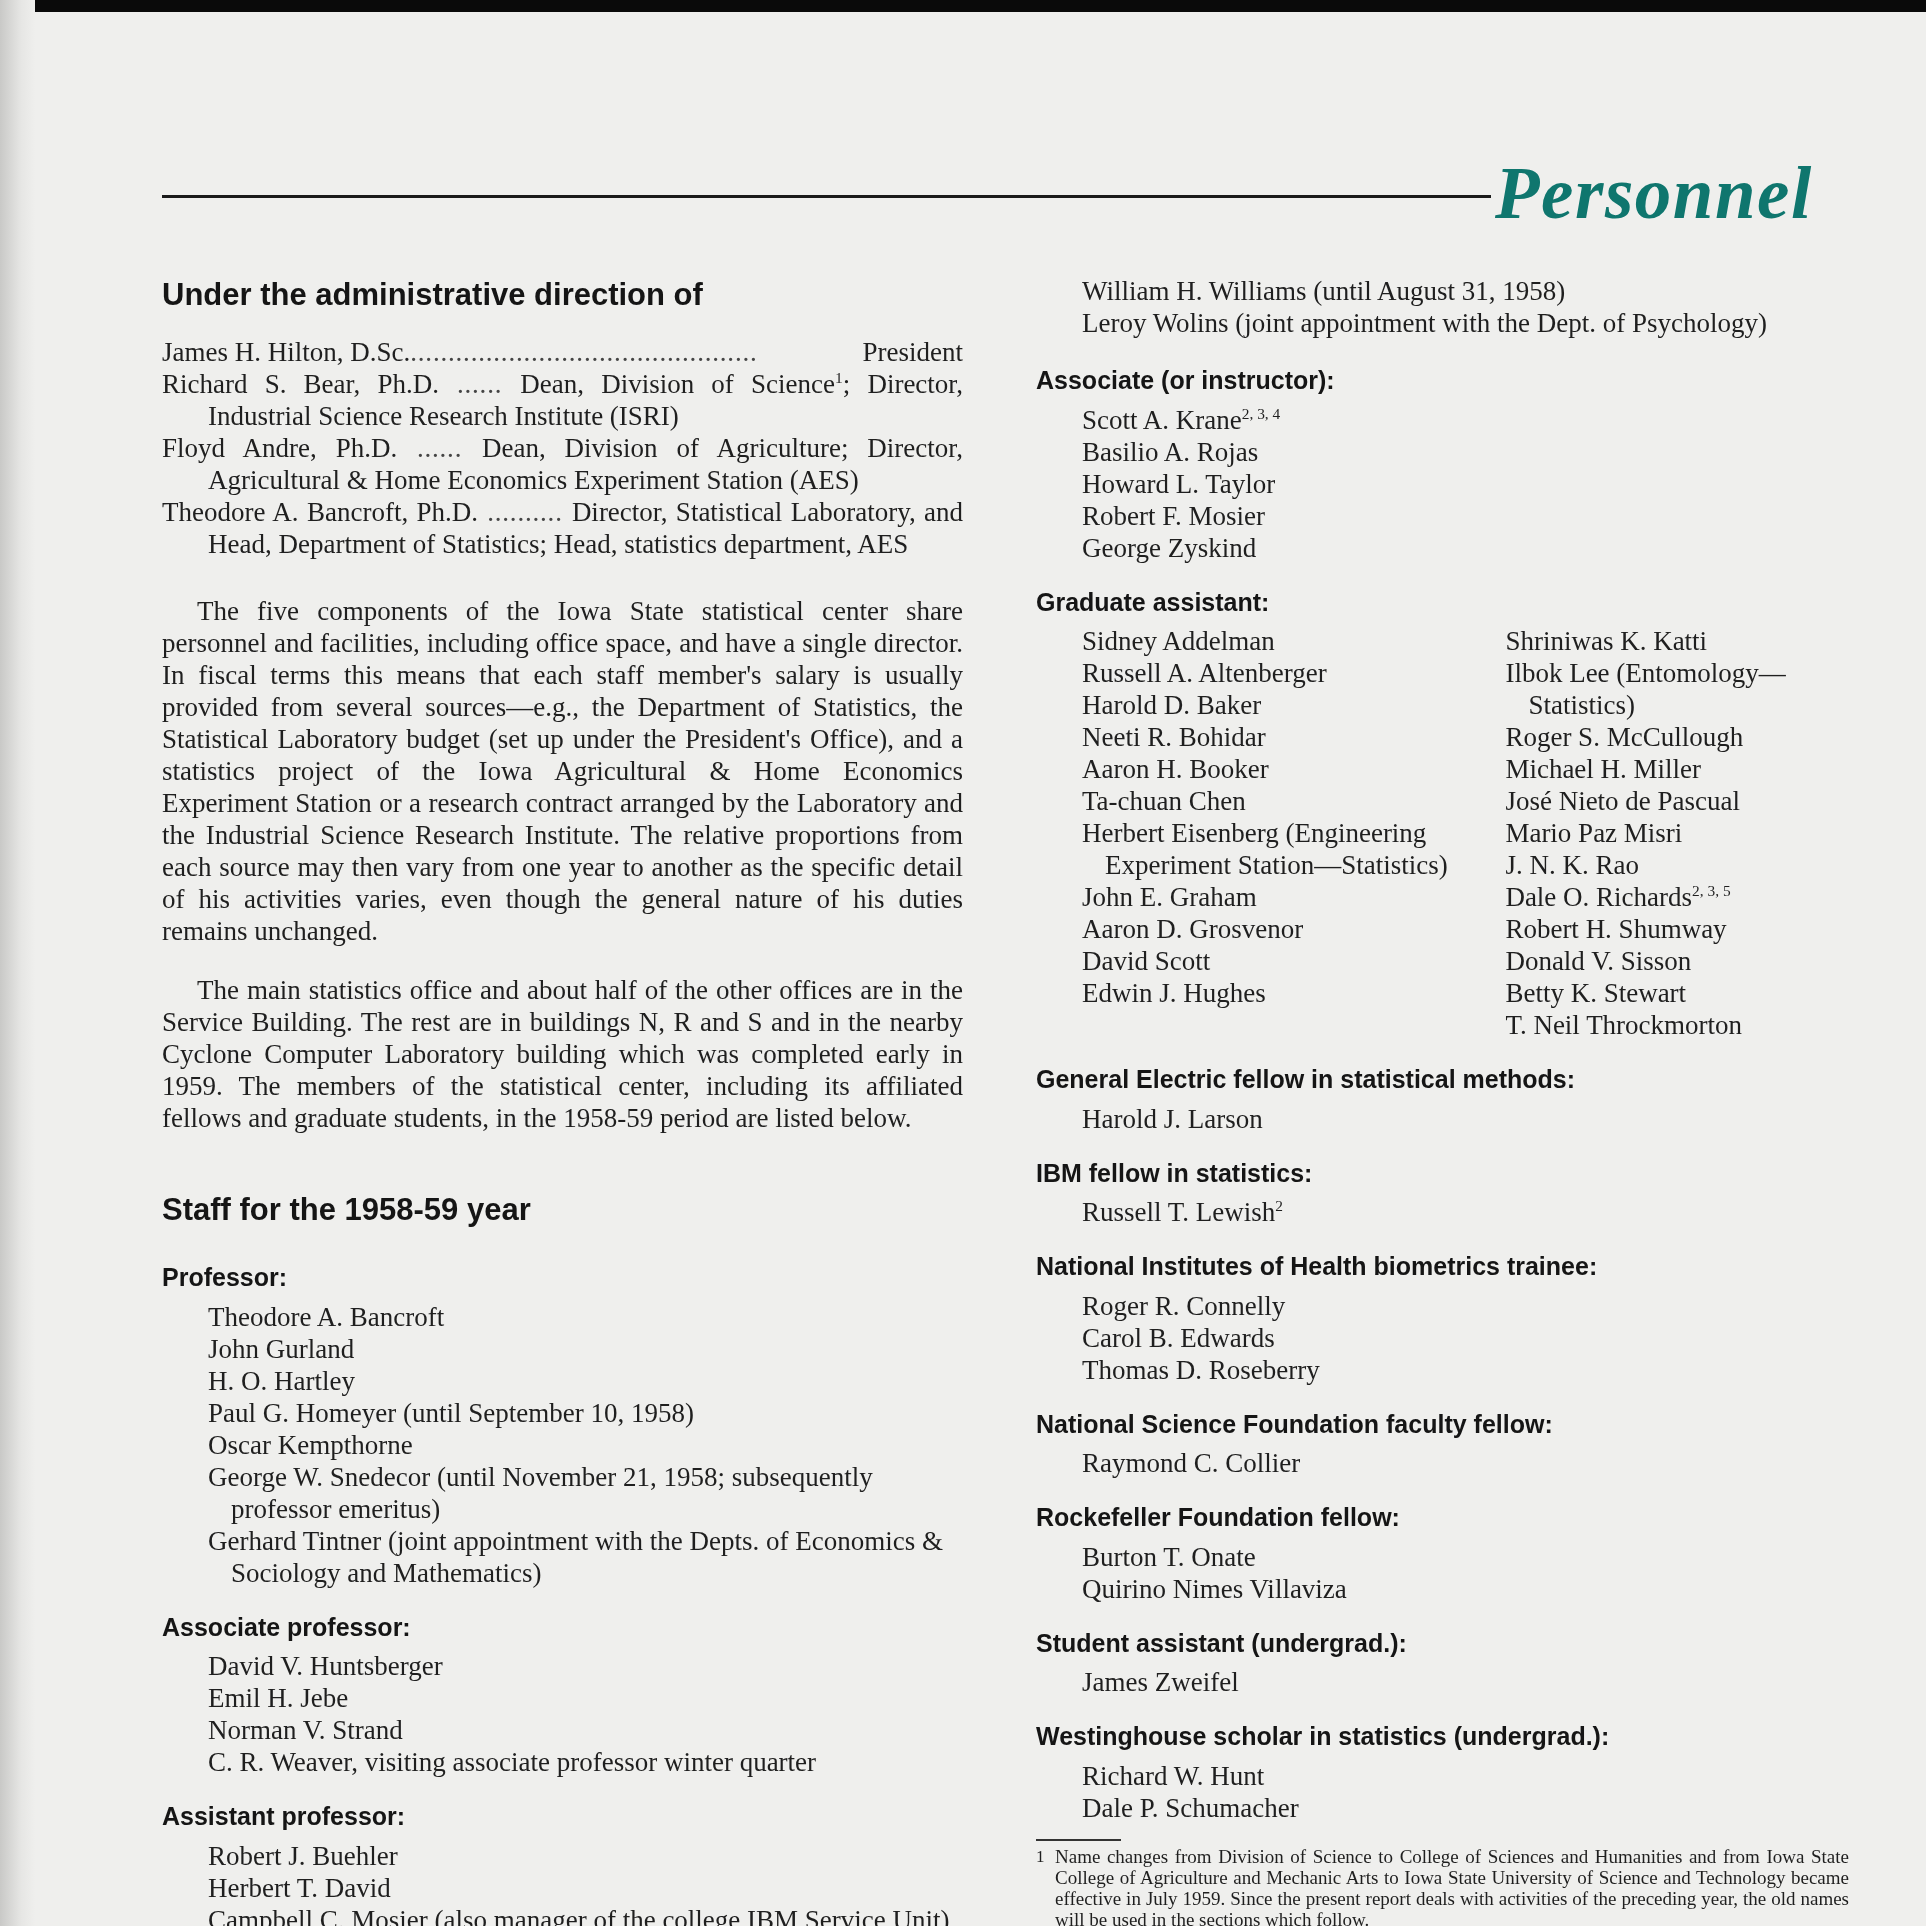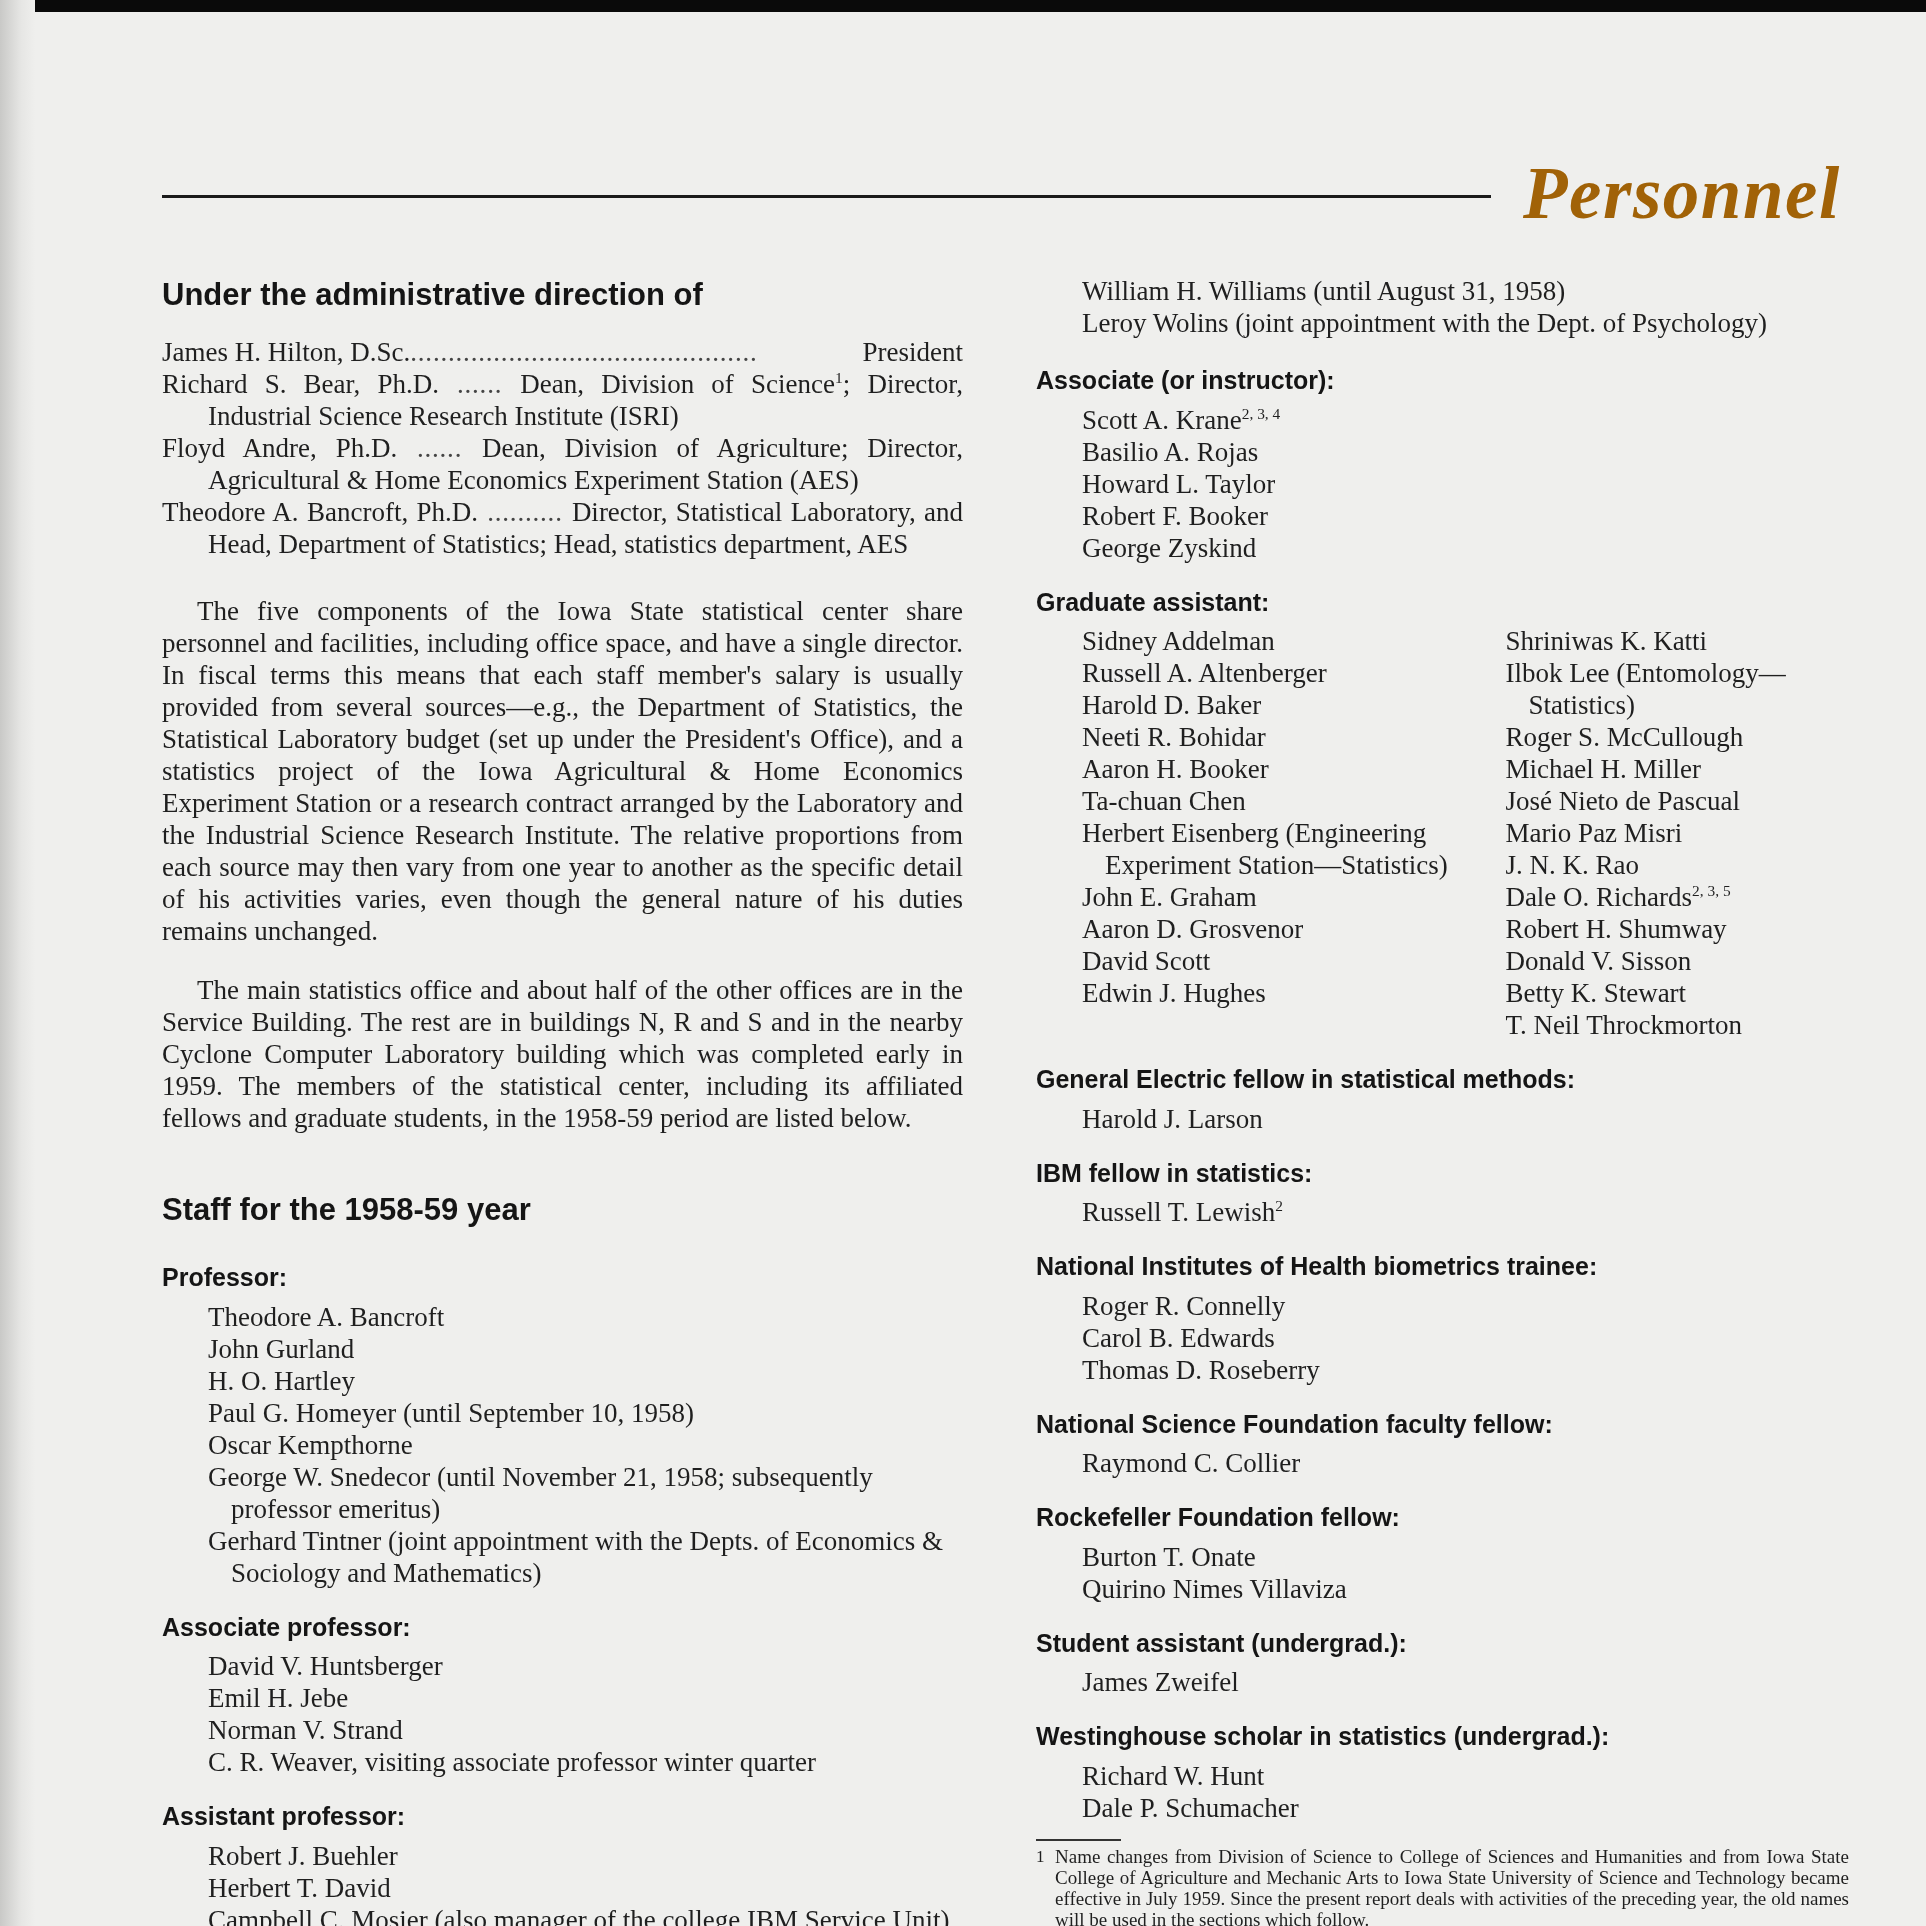--- a/index.html
+++ b/index.html
@@ -8,21 +8,21 @@
     background:#efefed;
     font-family:"DejaVu Serif", serif;
     color:#1c1c1c;
   }
   .topbar { position:absolute; left:0; top:0; width:1965px; height:12.3px; background:#0a0a0a; }
   .gutter { position:absolute; left:0; top:0; width:35px; height:2542px;
     background:linear-gradient(90deg,#c9c9c7 0%,#e6e6e4 60%,#efefed 100%); }
 
   .head-rule { position:absolute; left:162px; top:195px; width:1329px; height:2.7px; background:#1a1a1a; }
   .head-title { position:absolute; left:1495px; top:152px; font-family:"Liberation Serif", serif;
-    font-style:italic; font-weight:bold; font-size:73px; color:#a16207; letter-spacing:1.5px;margin-left:28px; }
+    font-style:italic; font-weight:bold; font-size:73px; color:#0f766e; letter-spacing:1.5px; }
 
   .col { position:absolute; }
   .col-left { left:162px; top:277px; width:801px; }
   .col-right { left:1036px; top:277px; width:813px; }
 
   .sec-h { font-family:"Liberation Sans", sans-serif; font-weight:bold; font-size:31px; color:#151515; }
   .sub-h { font-family:"Liberation Sans", sans-serif; font-weight:bold; font-size:25px; color:#151515; margin-top:24px; margin-bottom:8.5px; }
 
   .txt { font-family:"Liberation Serif", serif; font-size:27px; line-height:32px; color:#1f1f1f; }
   .para { text-align:justify; text-indent:35px; margin-top:0; }
@@ -111,21 +111,21 @@
     <div class="item">William H. Williams (until August 31, 1958)</div>
     <div class="item">Leroy Wolins (joint appointment with the Dept. of Psychology)</div>
   </div>
 
   <div class="sub-h" style="margin-top:27px">Associate (or instructor):</div>
   <div class="txt two-col">
     <div class="c2">
       <div class="item"><span>Scott A. Krane</span><sup>2, 3, 4</sup></div>
       <div class="item">Basilio A. Rojas</div>
       <div class="item">Howard L. Taylor</div>
-      <div class="item">Robert F. Booker</div>
+      <div class="item">Robert F. Mosier</div>
       <div class="item">George Zyskind</div>
     </div>
   </div>
 
   <div class="sub-h">Graduate assistant:</div>
   <div class="txt two-col">
     <div class="c1" style="padding-right:15.4px">
       <div class="item">Sidney Addelman</div>
       <div class="item">Russell A. Altenberger</div>
       <div class="item">Harold D. Baker</div>

